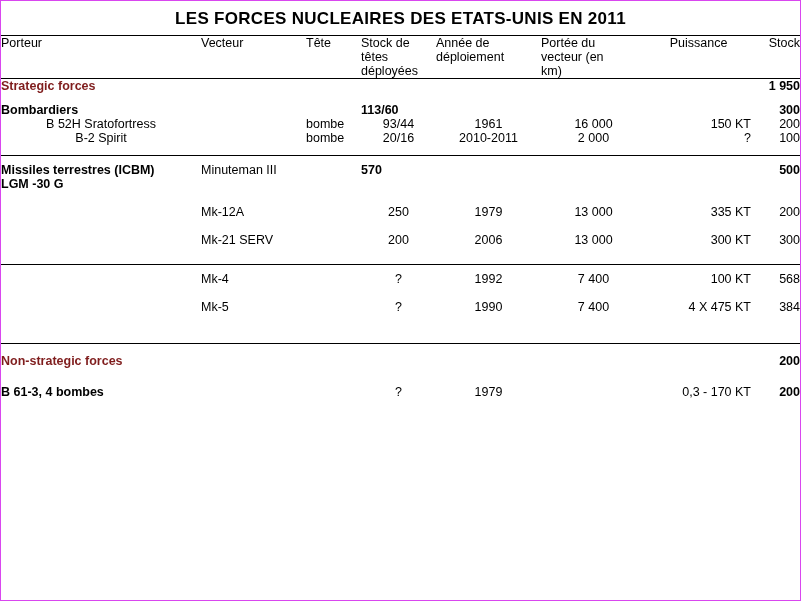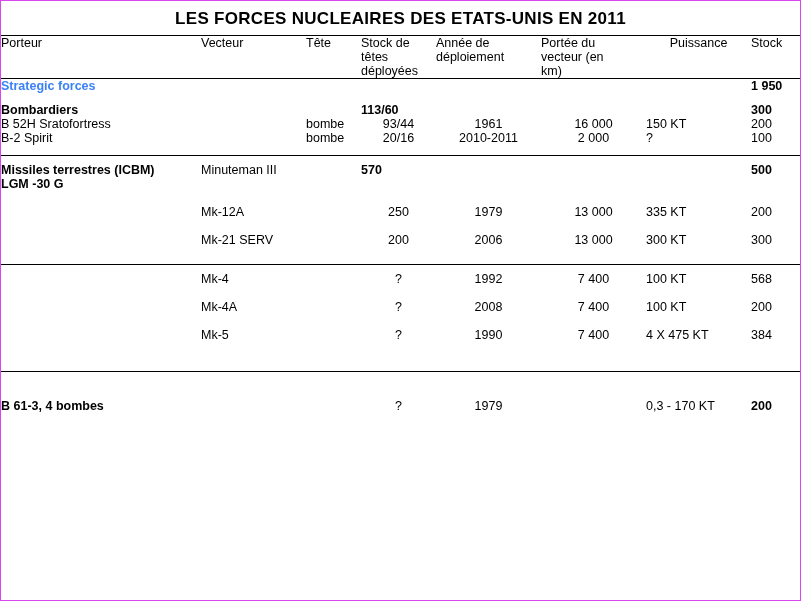--- a/index.html
+++ b/index.html
@@ -63,28 +63,28 @@
   }
   .rule td {
     border-top: 1px solid #000000;
     height: 0;
     font-size: 0;
     line-height: 0;
   }
   .cell { padding: 3px 4px; }
   .l  { text-align: left; }
   .c  { text-align: center; }
-  .r  { }
+  .r  { text-align: right; }
   .bold { font-weight: bold; }
-  .blue { color: #3b82f6; font-weight: bold; }
+  .blue { color: #7f1d1d; font-weight: bold; }
   .row-tall .cell { padding-top: 7px; padding-bottom: 7px; }
   .spacer td { height: 10px; font-size: 0; line-height: 0; }
   .spacer-lg td { height: 22px; font-size: 0; line-height: 0; }
   .indent1 { padding-left: 16px; }
-  .indent2 { padding-left: 12px; }
+  .indent2 { padding-left: 12px; text-align: center; }
   .hdrtxt { padding-left: 4px; }
 </style>
 </head>
 <body>
 
 <div class="page">
 
   <div class="title">LES FORCES NUCLEAIRES DES ETATS-UNIS EN 2011</div>
 
   <table class="grid">
@@ -233,30 +233,20 @@
         <td class="cell l indent2"></td>
         <td class="cell l">Mk-4</td>
         <td class="cell l"></td>
         <td class="cell c">?</td>
         <td class="cell c">1992</td>
         <td class="cell c">7 400</td>
         <td class="cell r">100  KT</td>
         <td class="cell r">568</td>
       </tr>
 
-      <tr class="row-tall">
-        <td class="cell l indent2"></td>
-        <td class="cell l">Mk-4A</td>
-        <td class="cell l"></td>
-        <td class="cell c">?</td>
-        <td class="cell c">2008</td>
-        <td class="cell c">7 400</td>
-        <td class="cell r">100  KT</td>
-        <td class="cell r">200</td>
-      </tr>
 
       <tr class="row-tall">
         <td class="cell l indent2"></td>
         <td class="cell l">Mk-5</td>
         <td class="cell l"></td>
         <td class="cell c">?</td>
         <td class="cell c">1990</td>
         <td class="cell c">7 400</td>
         <td class="cell r">4 X 475  KT</td>
         <td class="cell r">384</td>
@@ -265,20 +255,30 @@
       <tr class="spacer-lg">
           <td colspan="8"></td>
         </tr>
       <tr class="rule">
           <td colspan="8"></td>
         </tr>
       <tr class="spacer">
           <td colspan="8"></td>
         </tr>
 
+      <tr>
+        <td class="cell l hdrtxt blue">Non-strategic forces</td>
+        <td class="cell"></td>
+        <td class="cell"></td>
+        <td class="cell"></td>
+        <td class="cell"></td>
+        <td class="cell"></td>
+        <td class="cell"></td>
+        <td class="cell r bold">200</td>
+      </tr>
 
       <tr class="spacer">
           <td colspan="8"></td>
         </tr>
 
       <tr class="row-tall">
         <td class="cell l bold indent1">B 61-3, 4 bombes</td>
         <td class="cell l"></td>
         <td class="cell l"></td>
         <td class="cell c">?</td>

